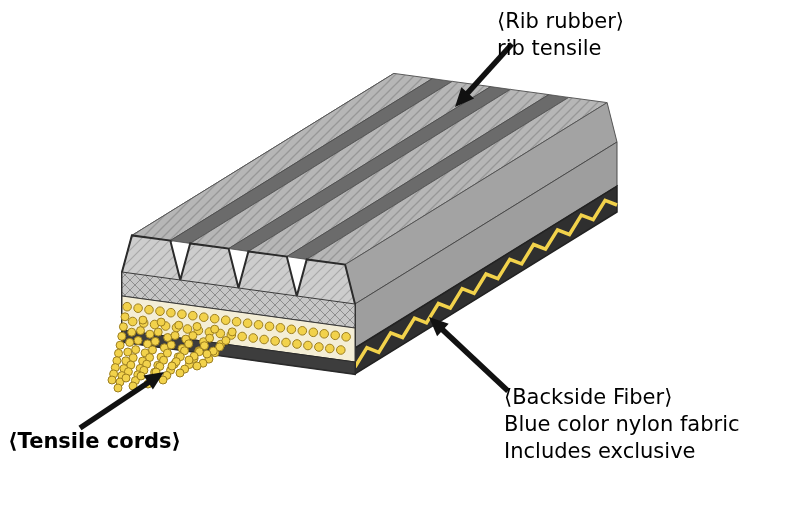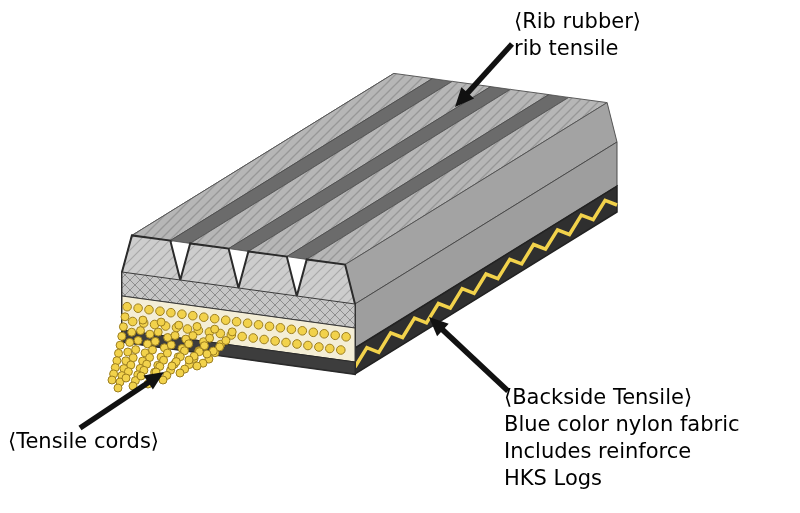--- a/index.html
+++ b/index.html
@@ -11,22 +11,22 @@
     font-family:"DejaVu Sans","Liberation Sans",sans-serif;
   }
   #belt-svg{position:absolute;left:0;top:0;}
   .callout{
     position:absolute;
     color:#000;
     font-size:21px;
     line-height:27px;
     white-space:nowrap;
   }
-  #cl-rib{left:514px;top:8px;}
-  #cl-tensile{left:8px;top:428px;}
+  #cl-rib{left:497px;top:8px;}
+  #cl-tensile{left:8px;top:428px;font-weight:bold;}
   #cl-jacket{left:504px;top:384px;}
 </style>
 </head>
 <body>
 
 <div class="stage">
 
   <svg id="belt-svg" width="800" height="513" viewBox="0 0 800 513">
       <defs>
         <pattern id="hatchTop" width="10" height="10" patternUnits="userSpaceOnUse">
@@ -226,19 +226,18 @@
   <div class="callout" id="cl-rib">
     <div>⟨Rib rubber⟩</div>
     <div>rib tensile</div>
   </div>
 
   <div class="callout" id="cl-tensile">
     <div>⟨Tensile cords⟩</div>
   </div>
 
   <div class="callout" id="cl-jacket">
-    <div>⟨Backside Tensile⟩</div>
+    <div>⟨Backside Fiber⟩</div>
     <div>Blue color nylon fabric</div>
-    <div>Includes reinforce</div>
-    <div>HKS Logs</div>
+    <div>Includes exclusive</div>
   </div>
 
 </div>
 
 </body></html>

